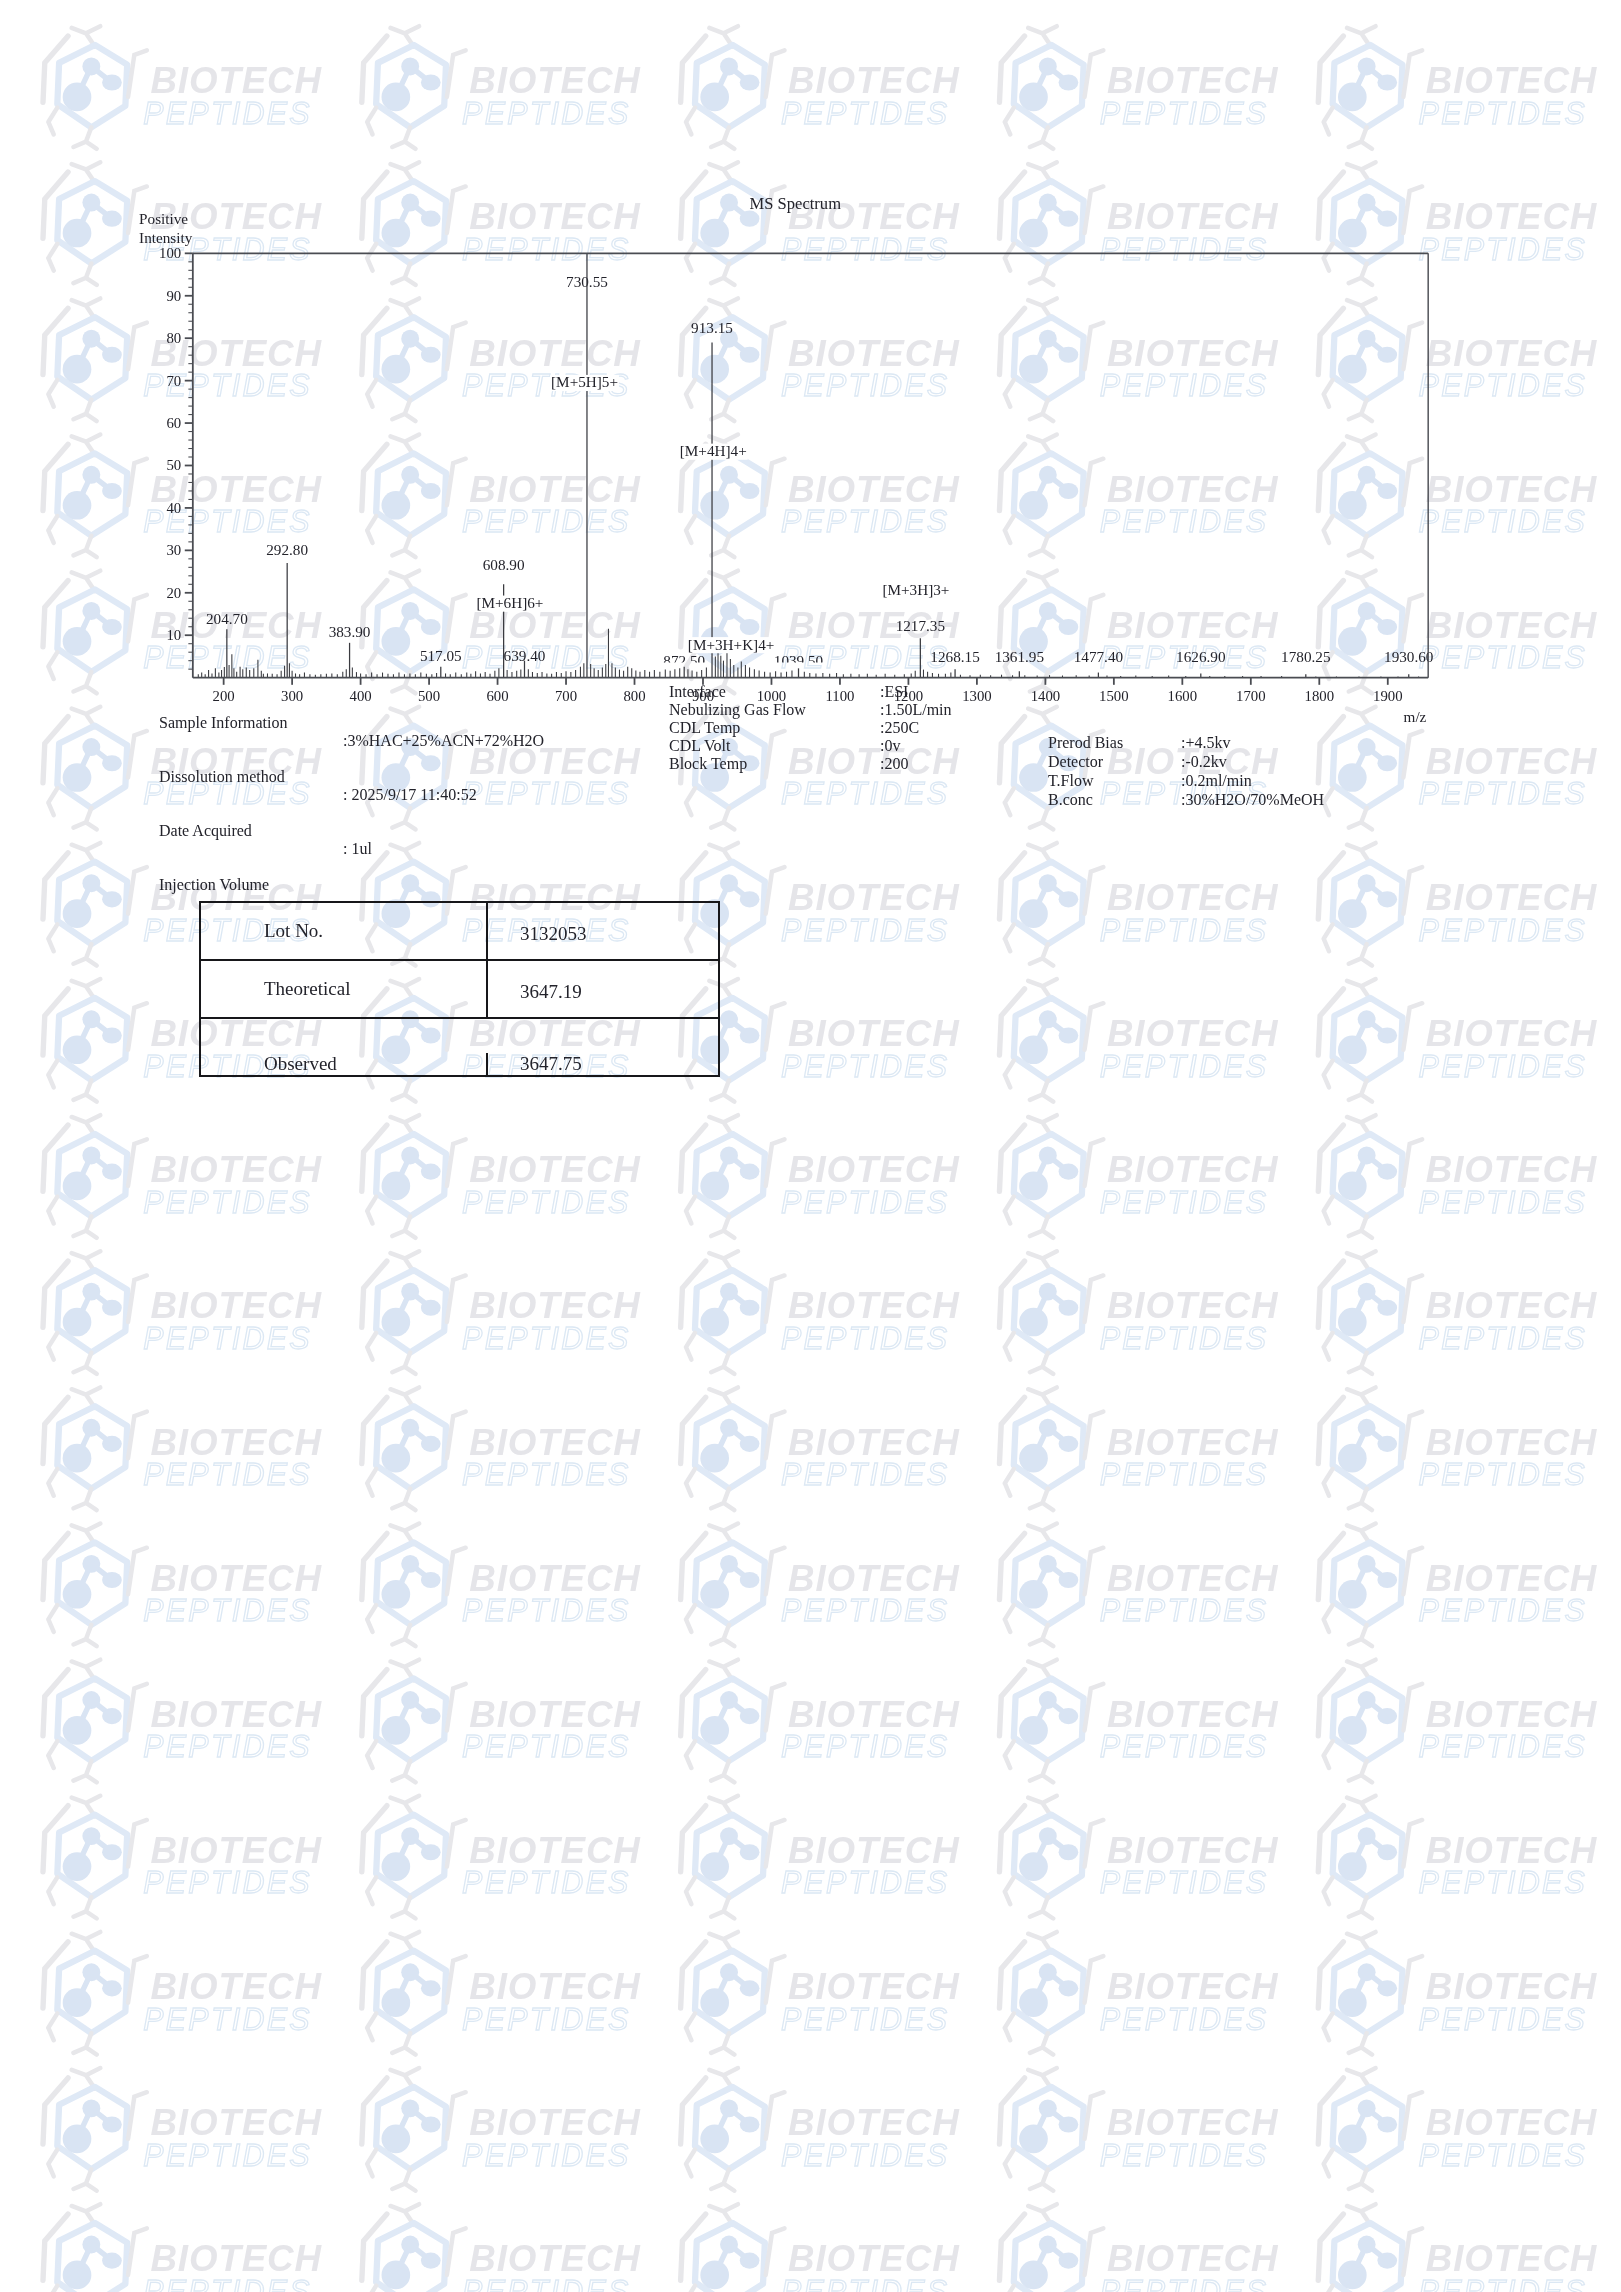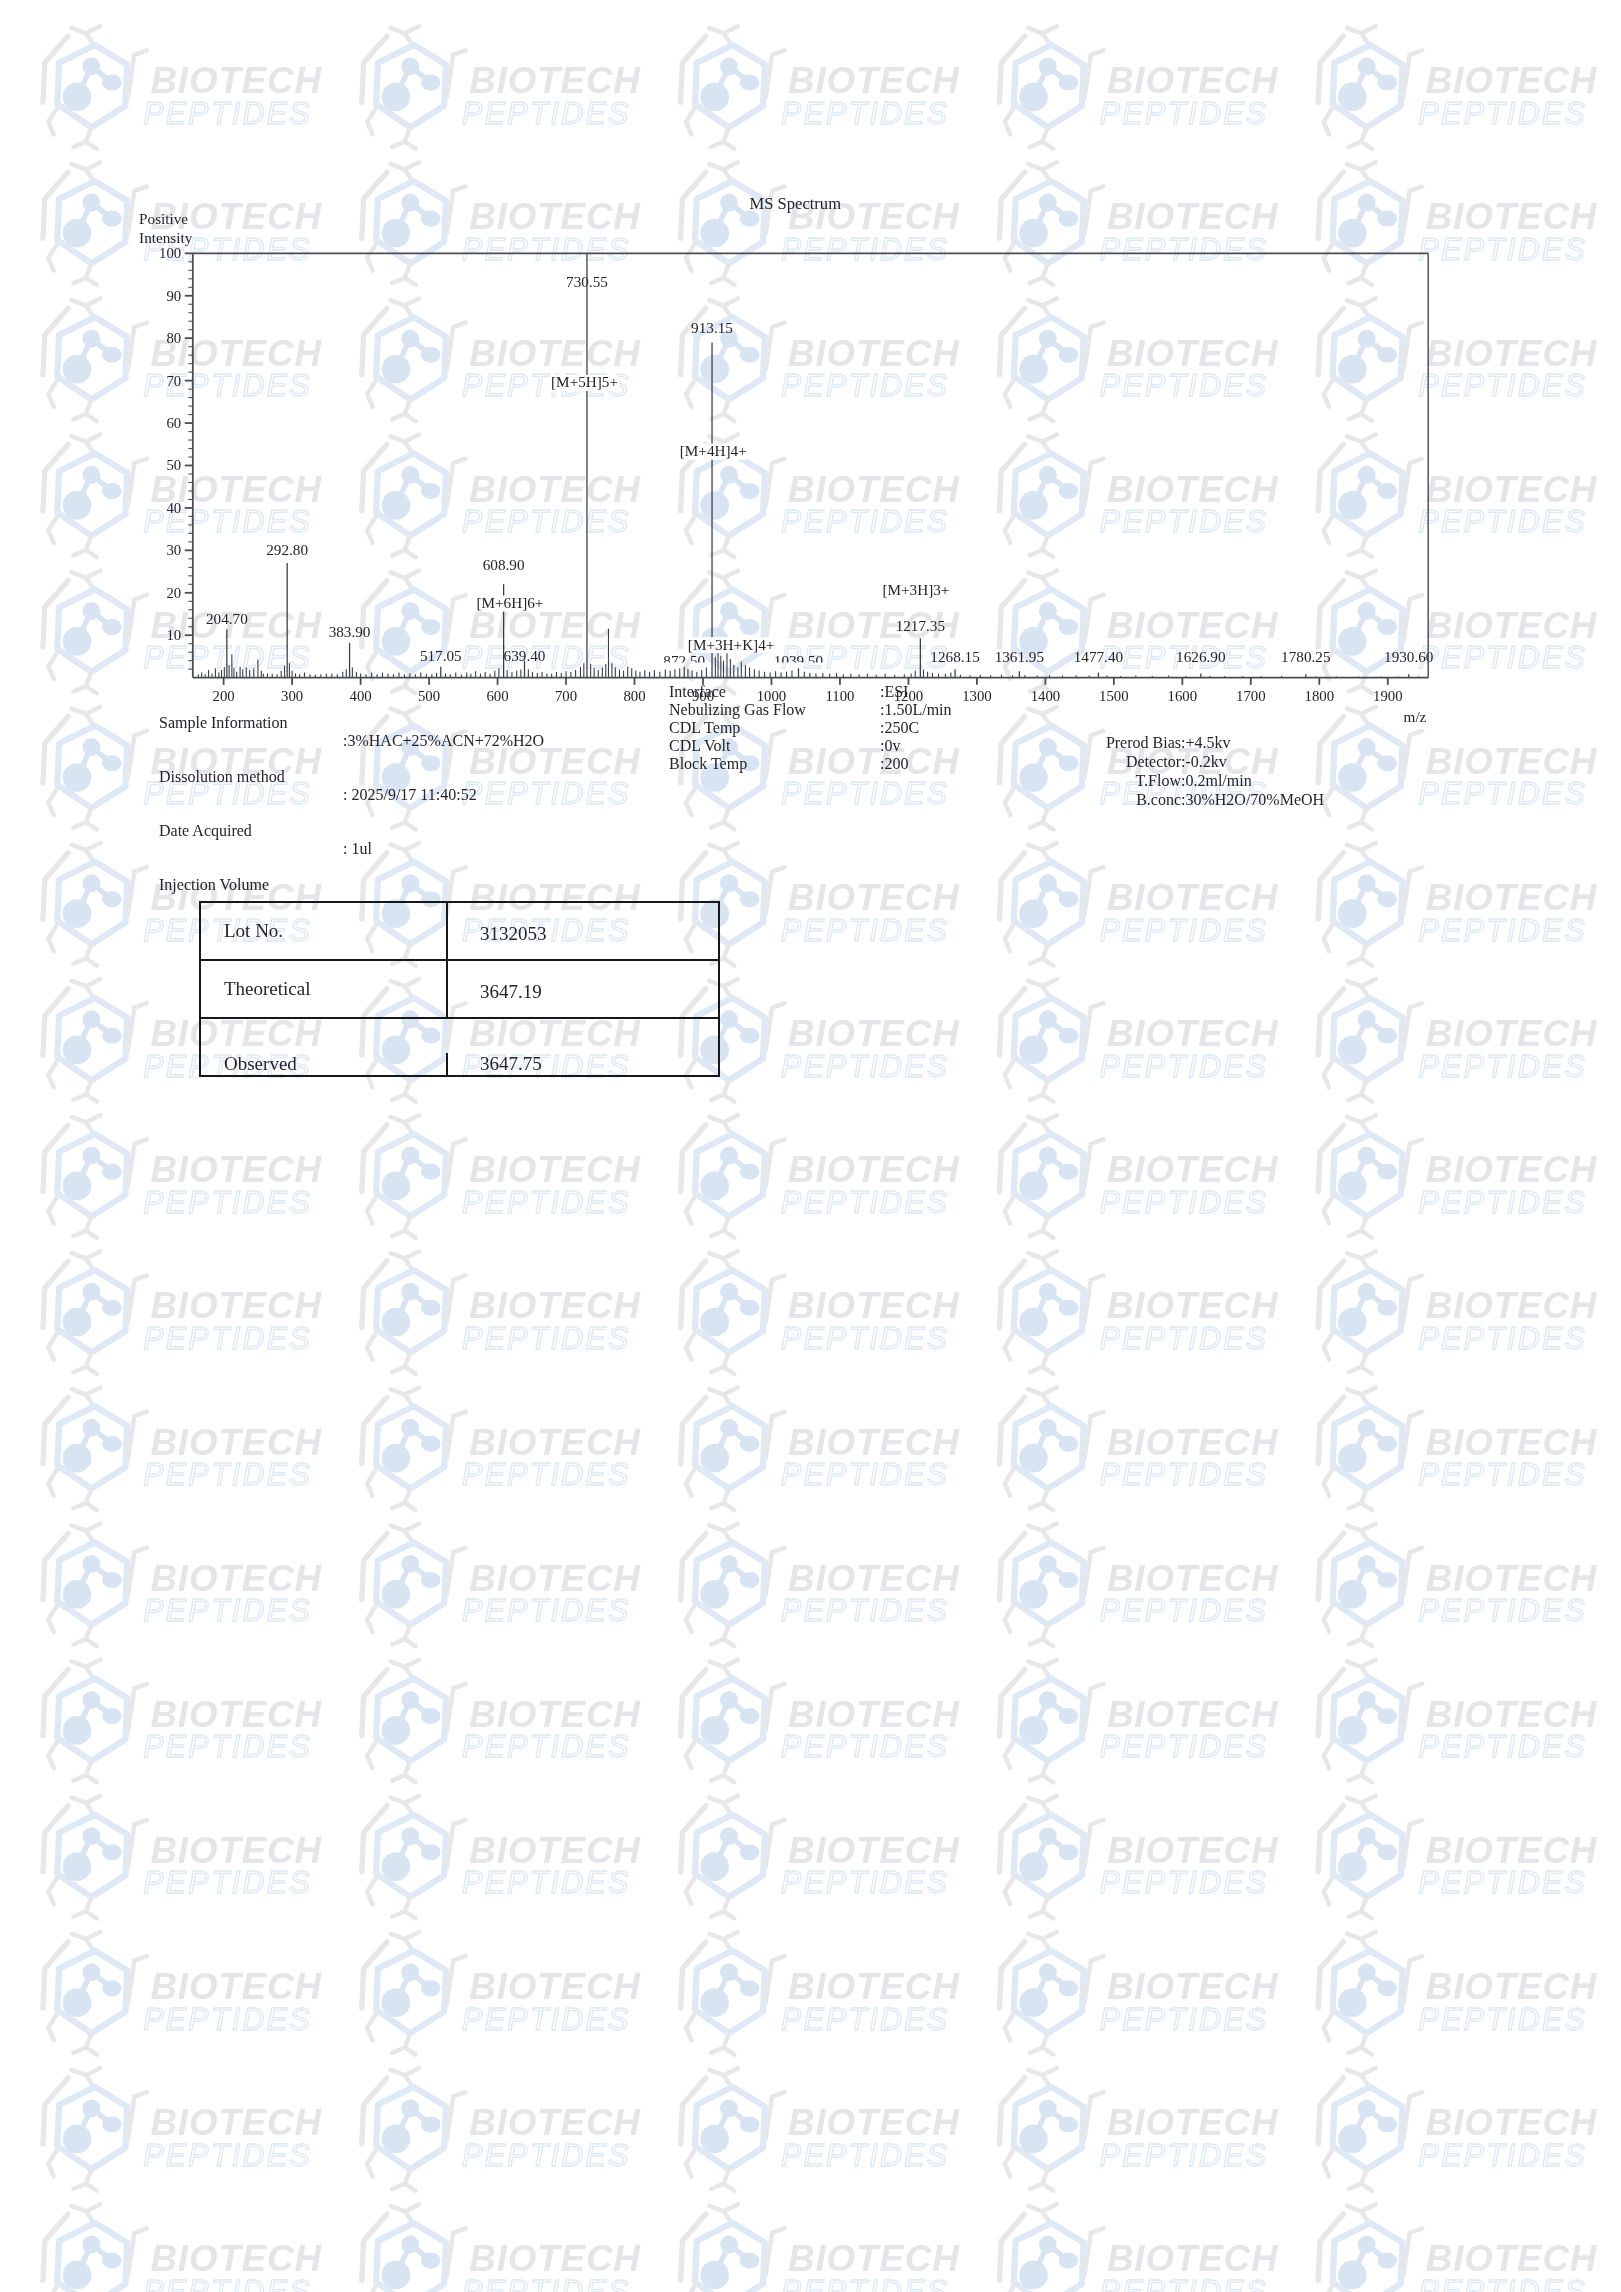--- a/index.html
+++ b/index.html
@@ -5,23 +5,23 @@
   html,body{margin:0;padding:0;background:#ffffff;}
   .page{position:relative;width:1621px;height:2293px;background:#ffffff;overflow:hidden;
         font-family:"Liberation Serif", serif;color:#23232b;}
   .layer{position:absolute;left:0;top:0;}
   .info-col{position:absolute;font-size:16px;line-height:18px;white-space:nowrap;}
   .info-row{display:flex;}
   .info-label{display:inline-block;}
   #info-col-1 .info-label{width:184px;margin-top:36px;}
   #info-col-2 .info-label{width:211px;}
   #info-col-3 .info-label{width:133px;}
-  #info-col-3{line-height:19px;text-align:right;}
+  #info-col-3{line-height:19px;}
   .ms-table{position:absolute;left:199px;top:901px;width:517px;border:2.7px solid #17171a;}
-  .ms-tr{display:flex;height:56px;border-bottom:2.7px solid #17171a;}
+  .ms-tr{display:flex;height:56px;border-bottom:2.7px solid #17171a;padding-left:40px;}
   .ms-tr:last-child{border-bottom:none;align-items:flex-end;}
   .ms-td-label{width:247px;border-right:2.7px solid #17171a;display:flex;align-items:center;
                padding-left:23px;box-sizing:border-box;font-size:19px;}
   .ms-td-value{display:flex;align-items:center;padding-left:32px;font-size:19px;margin-top:6px;}
 </style>
 </head>
 <body>
 
 <div class="page">
 

